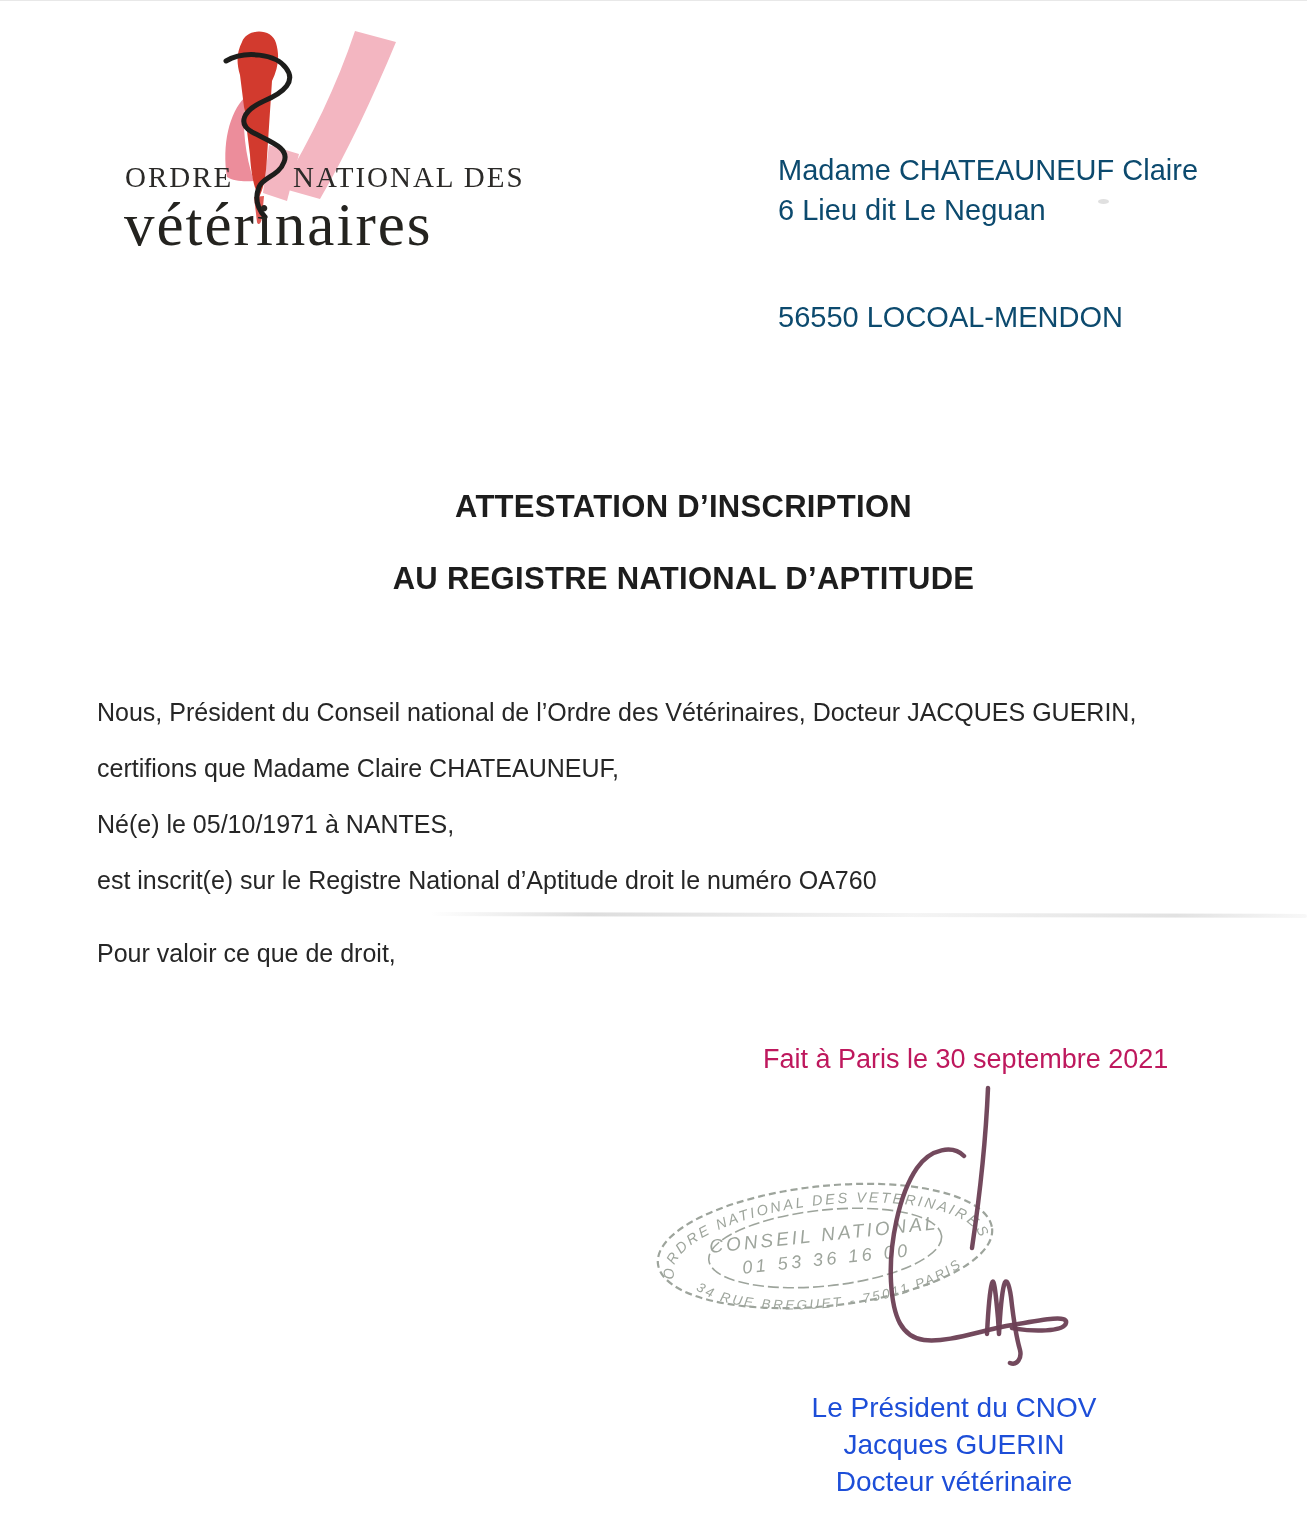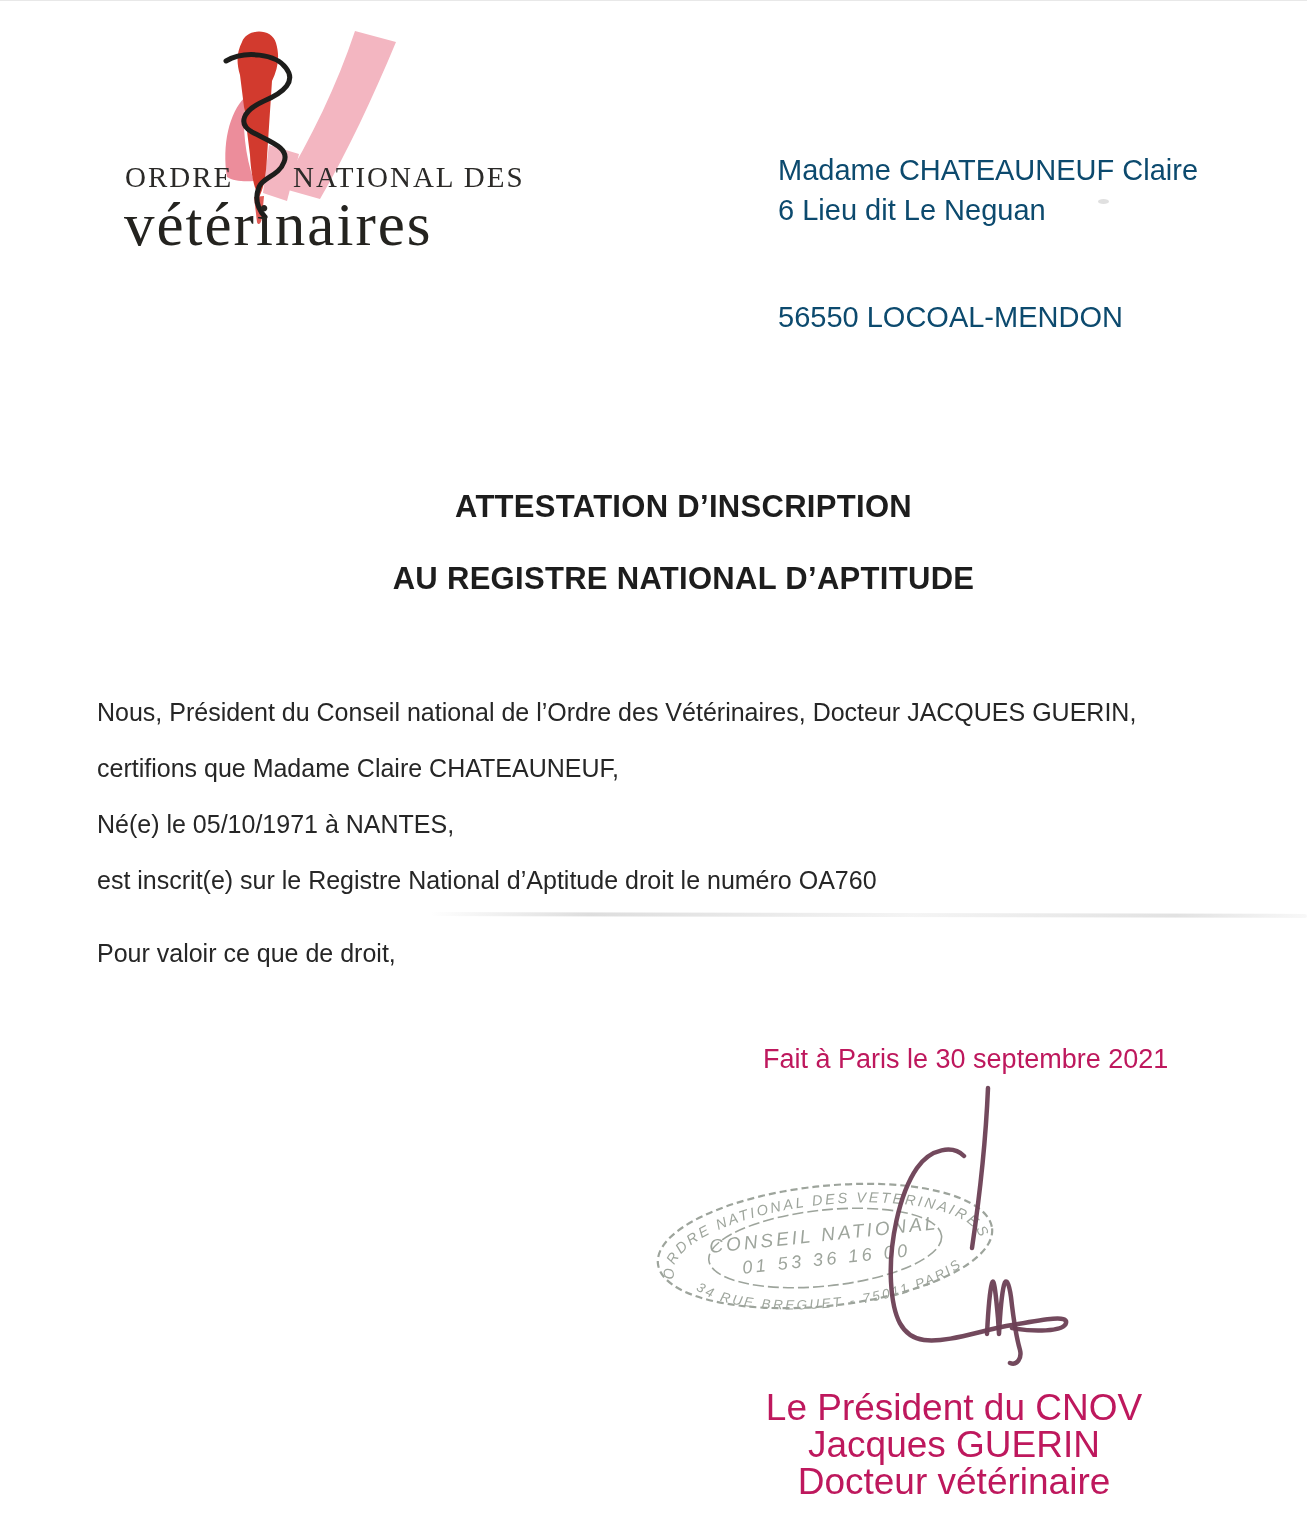--- a/index.html
+++ b/index.html
@@ -38,21 +38,21 @@
   .body-line{left:97px;font-size:25px;color:#262626;white-space:nowrap;}
 
   .dateline{left:763px;font-size:27px;color:#be185d;white-space:nowrap;}
 
   
   .seal-svg{position:absolute;left:600px;top:1055px;width:520px;height:350px;}
   .stamp-txt{font-family:"Liberation Sans",sans-serif;fill:#8d958b;font-style:italic;}
   .sig{fill:none;stroke:#6b3f54;stroke-width:4.5;stroke-linecap:round;stroke-linejoin:round;opacity:.95;}
 
   
-  .signer{left:754px;top:1388px;width:400px;text-align:center;font-size:37px;color:#be185d;line-height:37px;}
+  .signer{left:754px;top:1388px;width:400px;text-align:center;font-size:28px;color:#1d4ed8;line-height:37px;}
 
   
   .streak{
     left:430px;top:912px;width:877px;height:4px;border-radius:2px;
     background:linear-gradient(to right,rgba(165,165,165,0) 0%,rgba(150,150,150,.32) 18%,rgba(170,170,170,.12) 55%,rgba(150,150,150,.28) 85%,rgba(170,170,170,.08) 100%);
     transform:rotate(.12deg);
   }
   .speck{left:1098px;top:198px;width:11px;height:5px;border-radius:50%;background:#c7c7c7;opacity:.55;}
 </style>
 </head>

